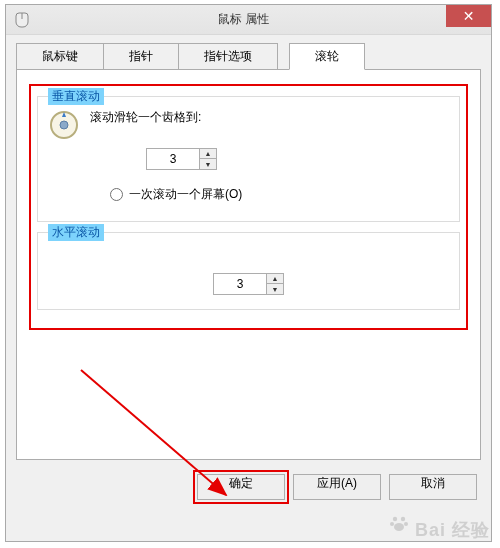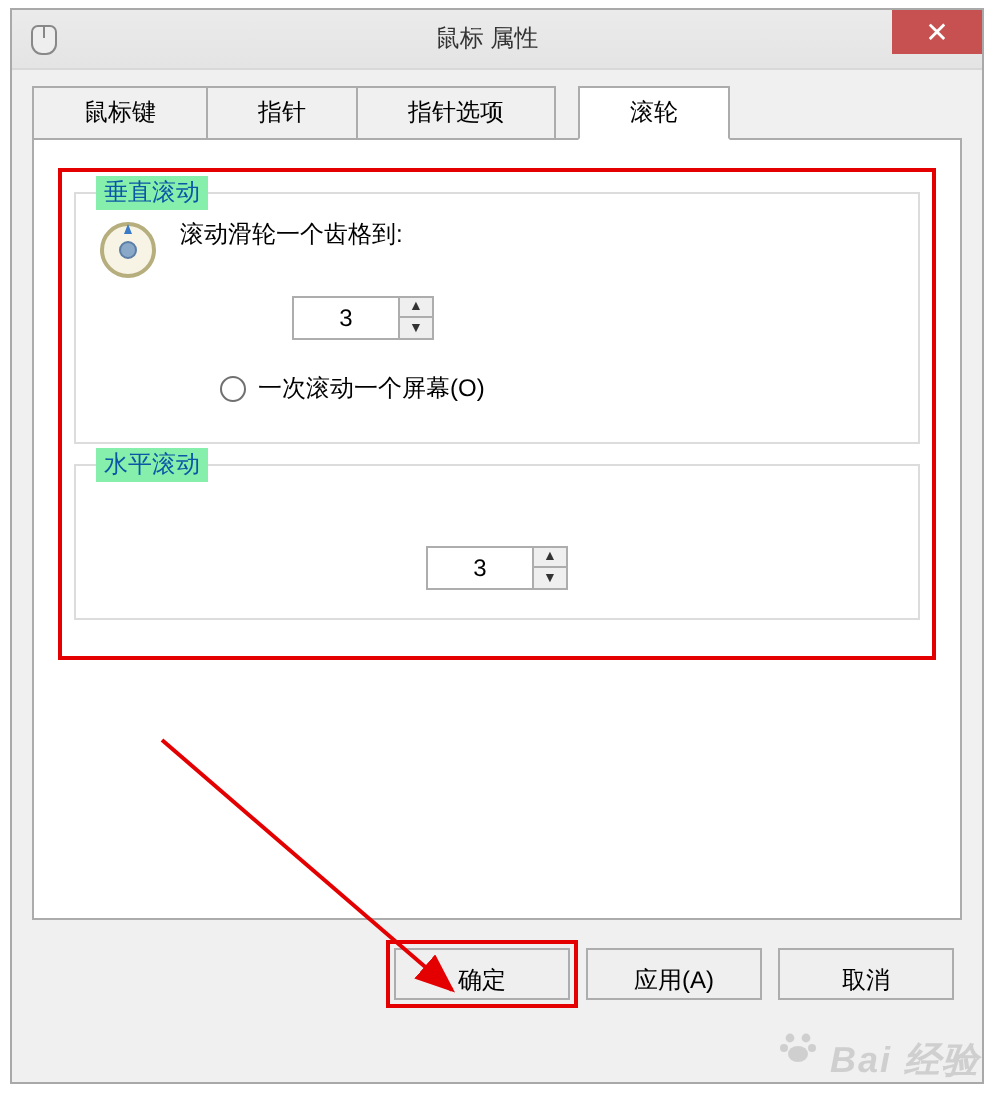--- a/index.html
+++ b/index.html
@@ -91,21 +91,21 @@
   
   .group {
     border: 1px solid #dcdcdc;
     margin-top: 10px;
     padding: 12px 10px 14px 10px;
     position: relative;
   }
   .group-title {
     position: absolute;
     top: -9px; left: 10px;
-    background: #86efac;
+    background: #7dd3fc;
     padding: 0 4px;
     font-size: 12px;
     color: #0b57a6;
   }
 
   .row { display:flex; align-items:flex-start; }
   .wheel-icon {
     width: 32px; height: 32px; flex:none;
     margin-right:10px;
   }
@@ -166,21 +166,21 @@
     display:flex;
     justify-content:flex-end;
     gap:8px;
     padding: 14px 14px 12px 0;
   }
   .dlg-btn {
     width:88px; height:26px;
     border:1px solid #adadad;
     background:#efefef;
     font-size:12px;
-    display:flex; align-items:flex-end; justify-content:center;
+    display:flex; align-items:flex-start; justify-content:center;
   }
   .ok-highlight {
     outline:2px solid #e40000;
     outline-offset:2px;
   }
 
   
   .arrow {
     position:absolute;
     pointer-events:none;
@@ -188,21 +188,20 @@
   }
 
   
   .watermark {
     position:absolute;
     right:10px; bottom:6px;
     font-size:18px;
     font-weight:bold;
     color:rgba(180,180,180,0.55);
     letter-spacing:1px;
-    font-style:italic;
     pointer-events:none;
   }
   .watermark .paw {
     display:inline-block;
     transform:translateY(-2px);
   }
 </style>
 </head>
 <body>
 

